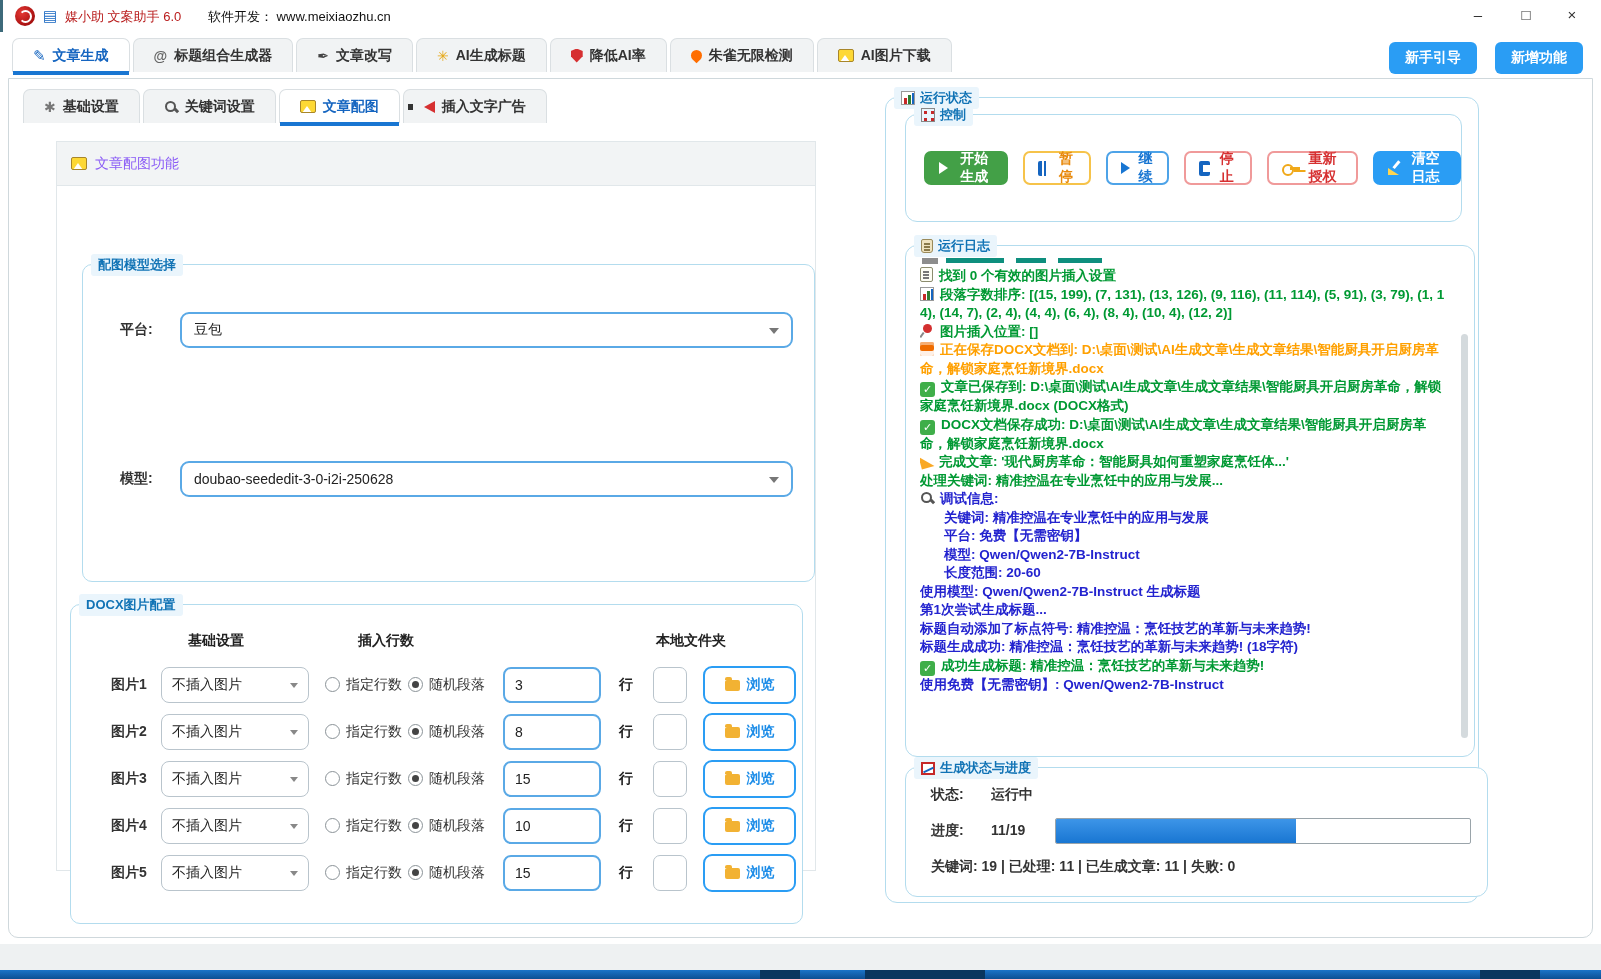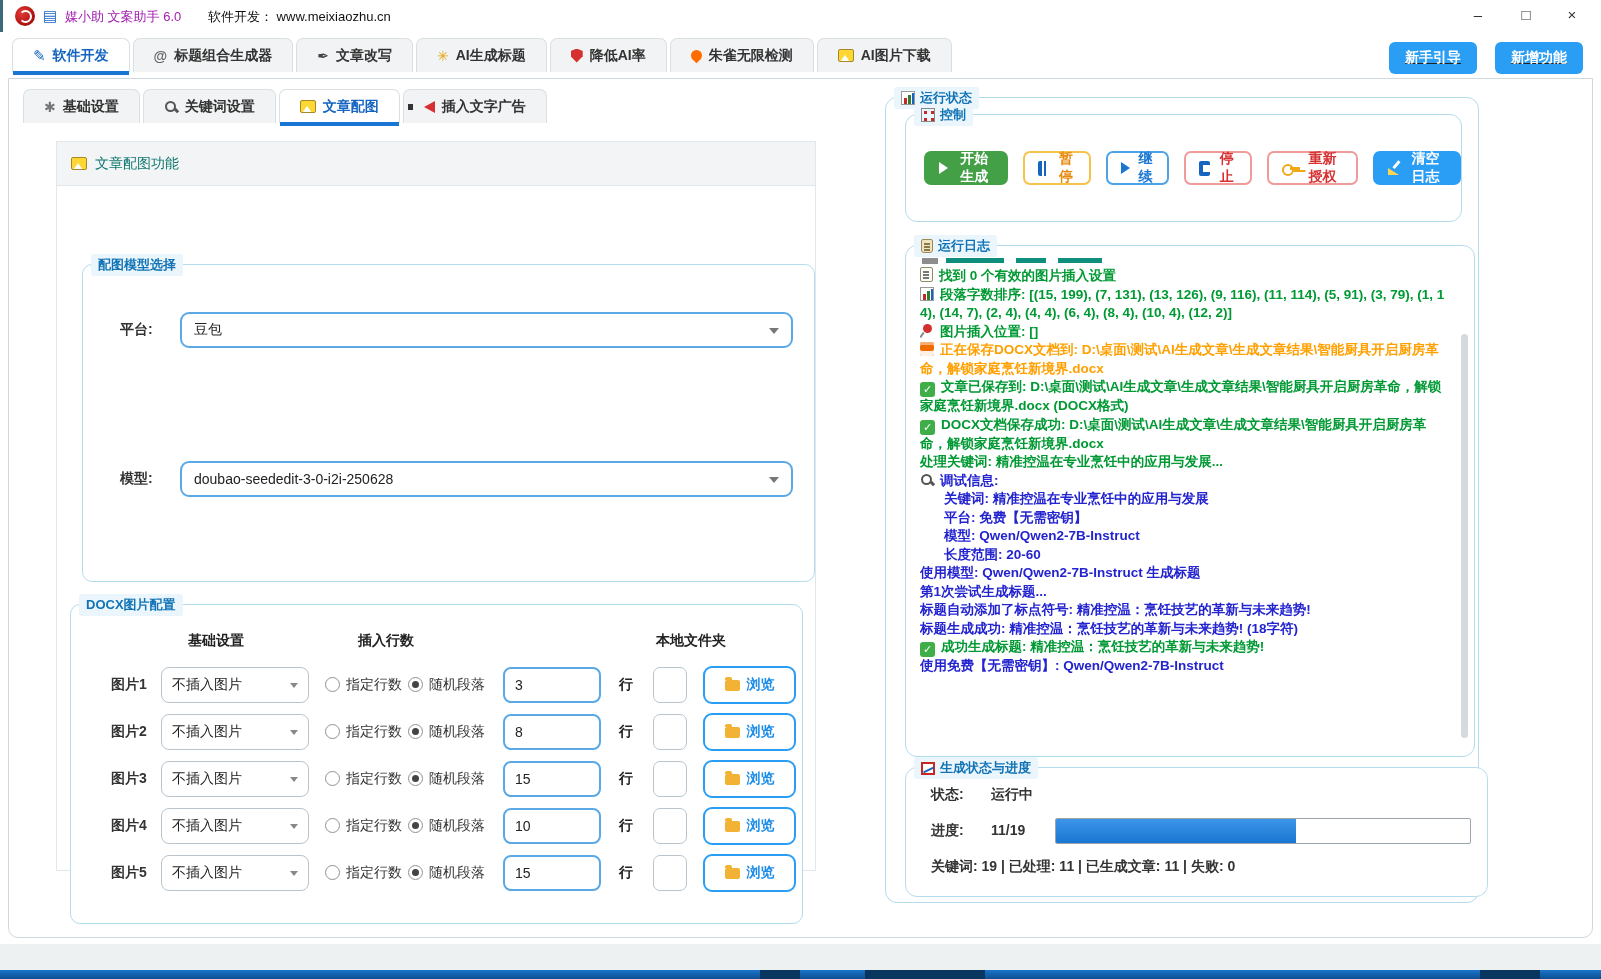--- a/index.html
+++ b/index.html
@@ -5,44 +5,44 @@
   * { margin:0; padding:0; box-sizing:border-box; }
   html,body { width:1601px; height:979px; overflow:hidden; background:#fff;
     font-family:"Liberation Sans","DejaVu Sans",sans-serif; font-size:14px; color:#222; }
   
   #titlebar { position:absolute; left:0; top:0; width:1601px; height:32px; background:#fff; border-left:3px solid #3d6a7a; }
   #app-logo { position:absolute; left:12px; top:6px; width:20px; height:20px; border-radius:50%;
     background:radial-gradient(circle at 35% 35%, #e53935, #8e0000); }
   #app-logo::after { content:""; position:absolute; left:4px; top:4px; width:9px; height:9px;
     border:2px solid #fff; border-left-color:transparent; border-radius:50%; }
   #doc-ico { position:absolute; left:40px; top:7px; font-size:15px; color:#1565c0; }
-  #win-title { position:absolute; left:62px; top:8px; font-size:13px; color:#a21caf; }
+  #win-title { position:absolute; left:62px; top:8px; font-size:13px; color:#b91c1c; }
   #win-sub { position:absolute; left:205px; top:8px; font-size:13px; color:#111; }
   .winbtn { position:absolute; top:0; width:46px; height:30px; text-align:center; line-height:30px;
     font-size:15px; color:#333; cursor:pointer; background:transparent; border:none; }
   
   #main-tabs { position:absolute; left:12px; top:38px; height:36px; display:flex; gap:3px; }
   .tab { position:relative; display:flex; align-items:center; gap:7px; padding:0 20px; height:34px;
     background:#f1f3f4; border:1px solid #dadfe2; border-bottom:none; border-radius:7px 7px 0 0;
     font-weight:bold; color:#333; cursor:pointer; white-space:nowrap; }
   .tab.active { background:#fff; color:#1565c0; }
   .tab.active::after { content:""; position:absolute; left:0; right:0; bottom:-3px; height:4px; background:#1976d2; }
-  #hdr-btns { position:absolute; right:18px; top:42px; display:flex; gap:18px;text-decoration:underline; }
+  #hdr-btns { position:absolute; right:18px; top:42px; display:flex; gap:18px; }
   .hdr-btn { background:#2a9df4; color:#fff; font-weight:bold; font-size:14px; border:none;
     border-radius:6px; padding:7px 16px; cursor:pointer; }
   
   #card { position:absolute; left:8px; top:78px; width:1585px; height:860px; background:#fff;
     border:1px solid #cfd8dc; border-radius:0 0 10px 10px; }
   #sub-tabs { position:absolute; left:14px; top:10px; height:36px; display:flex; gap:3px;text-align:center; }
   
   #left-panel { position:absolute; left:47px; top:62px; width:760px; height:730px;
     border:1px solid #e1e7ea; background:#fff; }
   #lp-header { position:absolute; left:0; top:0; right:0; height:44px; background:#f2f4f5;
     border-bottom:1px solid #e1e7ea; display:flex; align-items:center; gap:8px; padding-left:14px;
-    font-size:14px; color:#0f766e; }
+    font-size:14px; color:#8b5cf6; }
   .group { position:absolute; border:1px solid #b3dcee; border-radius:10px; background:#fff; }
   .chip { position:absolute; top:-11px; left:8px; background:#eaf5fc; color:#1173b5; font-weight:bold;
     font-size:13px; padding:2px 7px; border-radius:3px; display:flex; align-items:center; gap:5px; }
   #grp-model { left:25px; top:122px; width:733px; height:318px;padding-left:28px; }
   #grp-docx  { left:13px; top:462px; width:733px; height:320px; border-color:#b3dcee; }
   .fldlabel { position:absolute; font-weight:bold; color:#333; }
   .dropdown { position:absolute; height:36px; background:#fff; border:2px solid #5aa9e6; border-radius:9px;
     display:flex; align-items:center; padding:0 12px; color:#222; cursor:pointer; }
   .dropdown .caret { position:absolute; right:12px; top:14px; width:0; height:0;
     border-left:5px solid transparent; border-right:5px solid transparent; border-top:6px solid #777; }
@@ -178,21 +178,21 @@
   <span id="win-title">媒小助 文案助手  6.0</span>
   <span id="win-sub">软件开发：  www.meixiaozhu.cn</span>
   <button class="winbtn" style="right:100px">–</button>
   <button class="winbtn" style="right:52px">□</button>
   <button class="winbtn" style="right:6px">×</button>
 </div>
 
 <div id="main-tabs">
     <div class="tab active">
       <span class="ticon ticon-pen"></span>
-      <span>软件开发</span>
+      <span>文章生成</span>
     </div>
     <div class="tab">
       <span class="ticon ticon-clip"></span>
       <span>标题组合生成器</span>
     </div>
     <div class="tab">
       <span class="ticon ticon-rewrite"></span>
       <span>文章改写</span>
     </div>
     <div class="tab">
@@ -402,20 +402,21 @@
         <span>运行日志</span>
       </div>
       <div id="log-area">
         <div id="clipped-line"></div>
       <div class="logline log-green"><span class="li li-doc"></span>找到 0 个有效的图片插入设置</div>
           <div class="logline log-green"><span class="li li-bars"></span>段落字数排序: [(15, 199), (7, 131), (13, 126), (9, 116), (11, 114), (5, 91), (3, 79), (1, 14), (14, 7), (2, 4), (4, 4), (6, 4), (8, 4), (10, 4), (12, 2)]</div>
           <div class="logline log-green"><span class="li li-pin"></span>图片插入位置: []</div>
           <div class="logline log-orange"><span class="li li-save"></span>正在保存DOCX文档到: D:\桌面\测试\AI生成文章\生成文章结果\智能厨具开启厨房革命，解锁家庭烹饪新境界.docx</div>
           <div class="logline log-green"><span class="li li-check"></span>文章已保存到: D:\桌面\测试\AI生成文章\生成文章结果\智能厨具开启厨房革命，解锁家庭烹饪新境界.docx (DOCX格式)</div>
           <div class="logline log-green"><span class="li li-check"></span>DOCX文档保存成功: D:\桌面\测试\AI生成文章\生成文章结果\智能厨具开启厨房革命，解锁家庭烹饪新境界.docx</div>
+          <div class="logline log-green"><span class="li li-party"></span>完成文章: '现代厨房革命：智能厨具如何重塑家庭烹饪体...'</div>
           <div class="logline log-green">处理关键词: 精准控温在专业烹饪中的应用与发展...</div>
           <div class="logline log-blue"><span class="li li-search"></span>调试信息:</div>
           <div class="logline log-blue log-indent">关键词: 精准控温在专业烹饪中的应用与发展</div>
           <div class="logline log-blue log-indent">平台: 免费【无需密钥】</div>
           <div class="logline log-blue log-indent">模型: Qwen/Qwen2-7B-Instruct</div>
           <div class="logline log-blue log-indent">长度范围: 20-60</div>
           <div class="logline log-blue">使用模型: Qwen/Qwen2-7B-Instruct 生成标题</div>
           <div class="logline log-blue">第1次尝试生成标题...</div>
           <div class="logline log-blue">标题自动添加了标点符号: 精准控温：烹饪技艺的革新与未来趋势!</div>
           <div class="logline log-blue">标题生成成功: 精准控温：烹饪技艺的革新与未来趋势! (18字符)</div>

